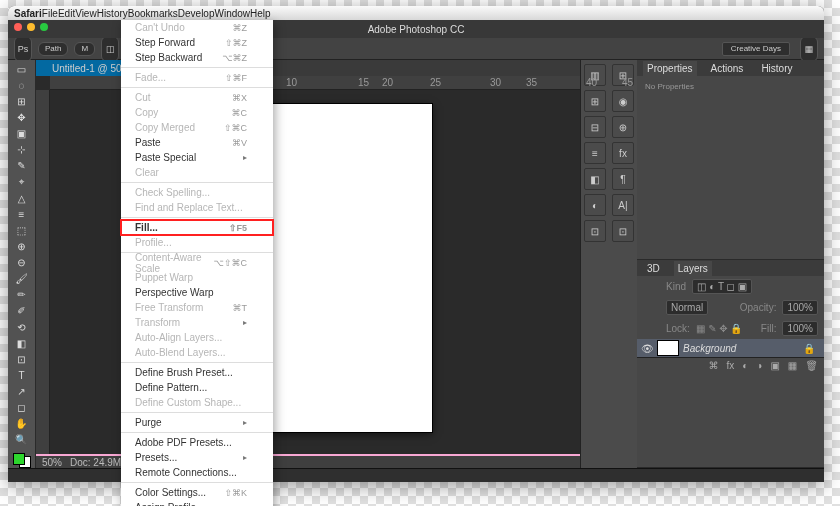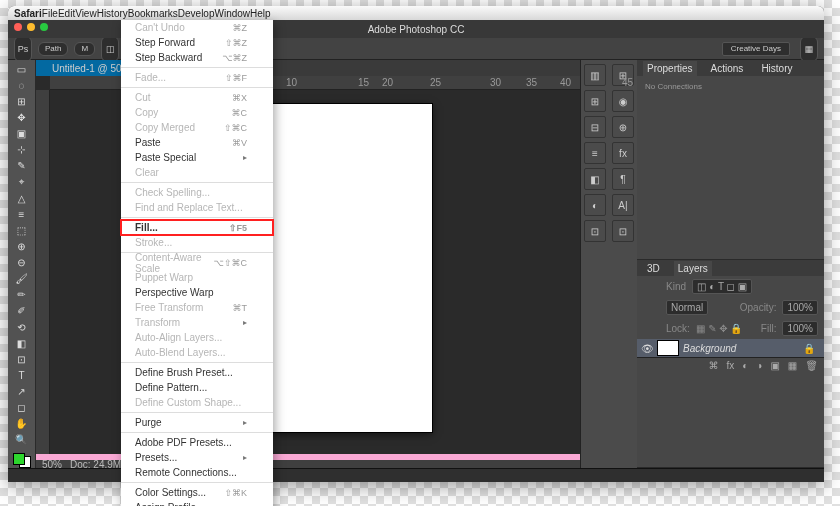--- a/index.html
+++ b/index.html
@@ -22,21 +22,21 @@
 .swatch{margin-top:4px;width:18px;height:18px;position:relative;}
 .swatch .fg{position:absolute;width:12px;height:12px;background:#2dd62d;border:1px solid #000;}
 .swatch .bg{position:absolute;right:0;bottom:0;width:12px;height:12px;background:#fff;border:1px solid #000;}
 .docarea{flex:1;background:#2a2a2a;position:relative;}
 .tabrow{height:16px;background:#3a3a3a;display:flex;align-items:center;}
 .doctab{background:#0369a1;height:16px;padding:0 16px;color:#ccc;font-size:10px;display:flex;align-items:center;border-right:1px solid #555;}
 .ruler-top{position:absolute;top:16px;left:14px;right:0;height:14px;background:#404040;border-bottom:1px solid #222;color:#999;font-size:7px;display:flex;align-items:flex-end;padding-bottom:1px;}
 .ruler-top span{position:absolute;}
 .ruler-left{position:absolute;top:30px;left:0;width:14px;bottom:14px;background:#3f3f3f;border-right:1px solid #222;}
 .canvas{position:absolute;top:44px;left:150px;width:246px;height:328px;background:#fff;box-shadow:0 0 0 1px #000,0 2px 8px rgba(0,0,0,.6);}
-.status{position:absolute;bottom:0;left:0;right:0;height:14px;background:#3f3f3f;border-top:6px solid #f9a8d4;color:#bbb;font-size:8px;display:flex;align-items:center;padding:0 6px;gap:8px;}
+.status{position:absolute;bottom:0;left:0;right:0;height:14px;background:#3f3f3f;border-top:2px solid #f9a8d4;color:#bbb;font-size:8px;display:flex;align-items:center;padding:0 6px;gap:8px;}
 .rpanel{width:244px;background:#454545;border-left:1px solid #222;display:flex;}
 .icol{width:28px;background:#4b4b4b;display:flex;flex-direction:column;align-items:center;padding-top:4px;gap:4px;}
 .islot{width:22px;height:22px;border:1px solid #333;border-radius:2px;display:flex;align-items:center;justify-content:center;color:#ccc;font-size:10px;}
 .rstack{flex:1;display:flex;flex-direction:column;}
 .panel{background:#474747;border-bottom:1px solid #2a2a2a;}
 .phead{height:16px;background:#3b3b3b;display:flex;align-items:center;padding:0 6px;gap:10px;color:#ddd;font-size:8px;}
 .phead .tab{padding:2px 4px;}
 .phead .tab.active{background:#474747;}
 .pbody{padding:6px 8px;color:#999;font-size:8px;}
 .props{height:200px;}
@@ -138,21 +138,21 @@
       </div>
       <div class="ruler-top" id="ruler">
           <span style="left: 140px;">0</span>
           <span style="left: 188px;">5</span>
           <span style="left: 236px;">10</span>
           <span style="left: 284px; margin-left: 24px;">15</span>
           <span style="left: 332px;">20</span>
           <span style="left: 380px;">25</span>
           <span style="left: 440px;">30</span>
           <span style="left: 476px;">35</span>
-          <span style="left: 510px;">40</span>
+          <span style="left: 536px;">40</span>
           <span style="left: 572px;">45</span>
         </div>
       <div class="ruler-left"></div>
       <div class="canvas"></div>
       <div class="status">
         <span>50%</span>
         <span>Doc: 24.9M/0 bytes</span>
         <span>▸</span>
       </div>
     </div>
@@ -176,21 +176,21 @@
           <div class="islot">A|</div>
           <div class="islot">⊡</div>
         </div>
       <div class="rstack">
         <div class="panel props">
           <div class="phead">
             <span class="tab active">Properties</span>
             <span class="tab">Actions</span>
             <span class="tab">History</span>
           </div>
-          <div class="pbody">No Connections</div>
+          <div class="pbody">No Properties</div>
         </div>
         <div class="panel layers">
           <div class="phead">
             <span class="tab">3D</span>
             <span class="tab active">Layers</span>
           </div>
           <div class="lctrl">
             <span>Kind</span>
             <span class="field">◫ ◐ T ◻ ▣</span>
           </div>
@@ -276,21 +276,21 @@
       </div>
       <div class="mi dis">
         <span>Find and Replace Text...</span>
       </div>
       <div class="sep"></div>
       <div class="mi hl">
         <span>Fill...</span>
         <span class="sc">⇧F5</span>
       </div>
       <div class="mi dis">
-        <span>Stroke...</span>
+        <span>Profile...</span>
       </div>
       <div class="sep"></div>
       <div class="mi dis">
         <span>Content-Aware Scale</span>
         <span class="sc">⌥⇧⌘C</span>
       </div>
       <div class="mi dis">
         <span>Puppet Warp</span>
       </div>
       <div class="mi">

